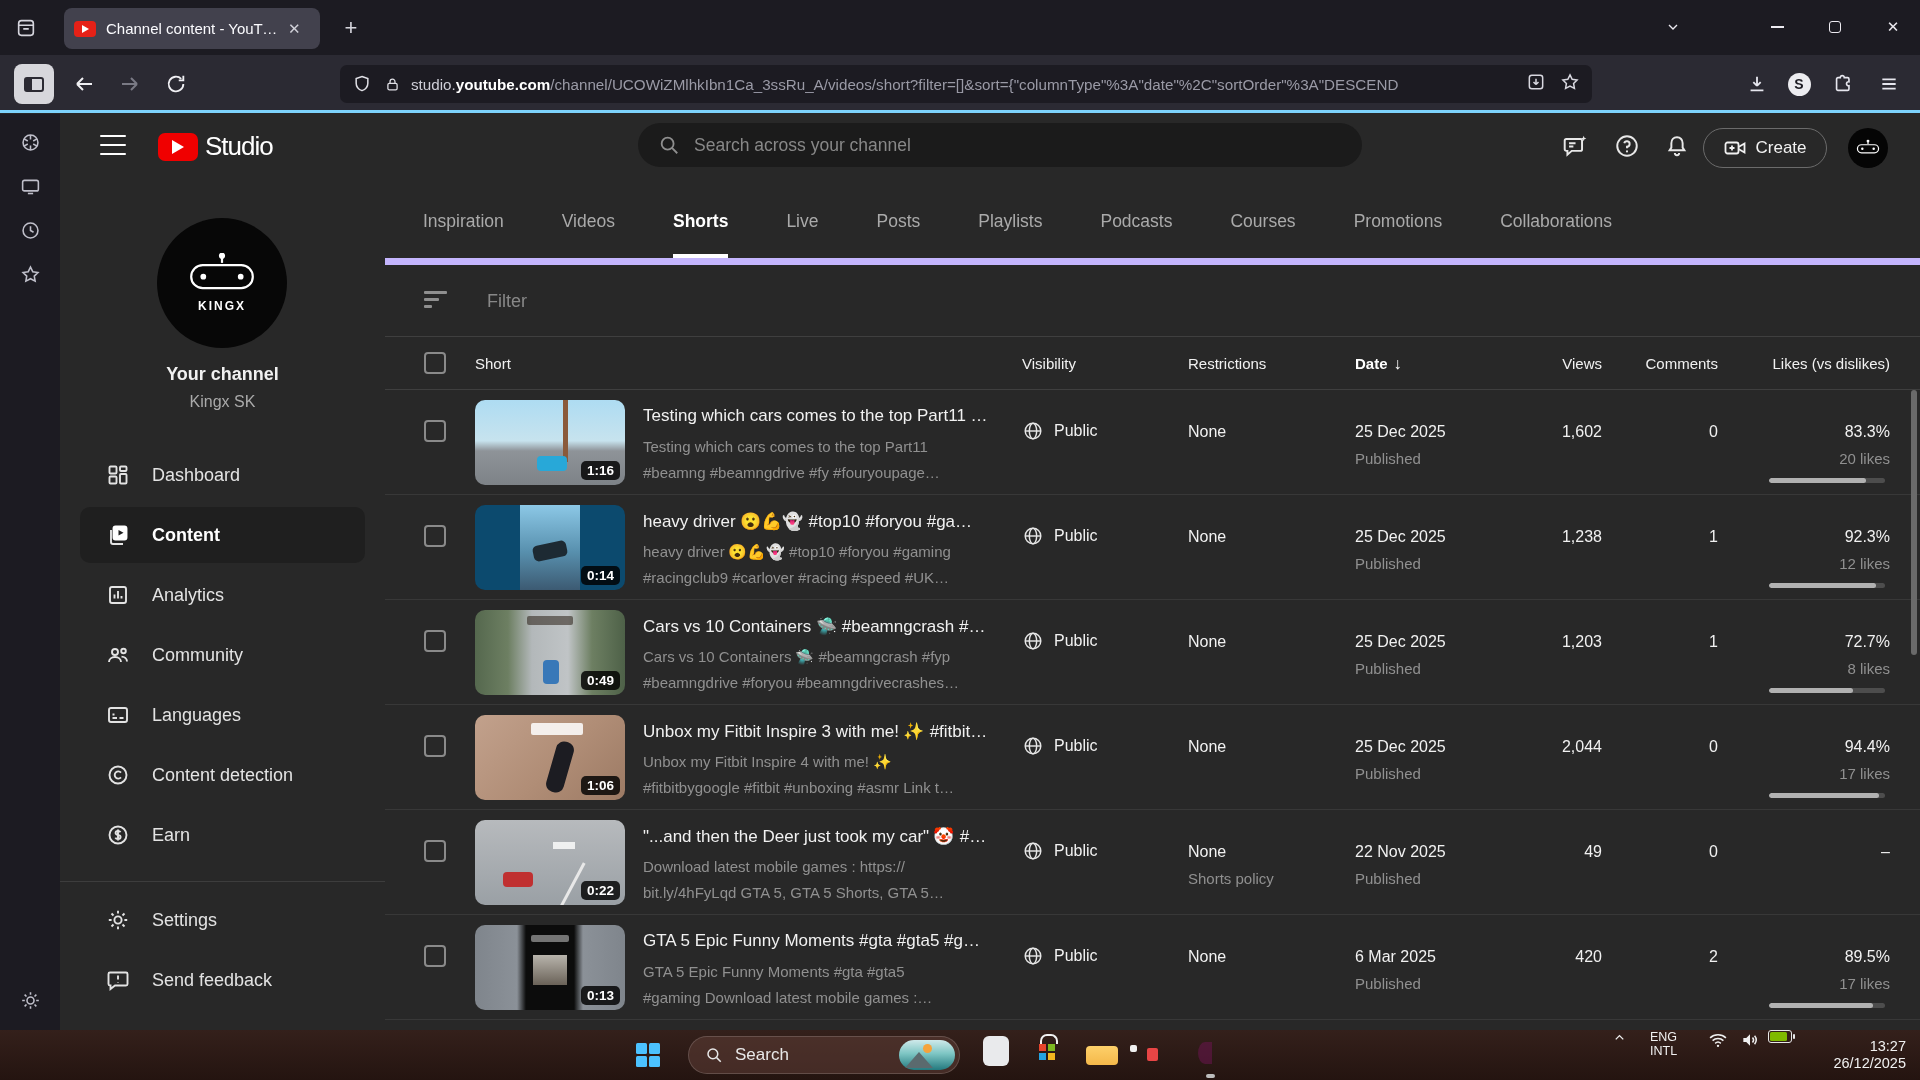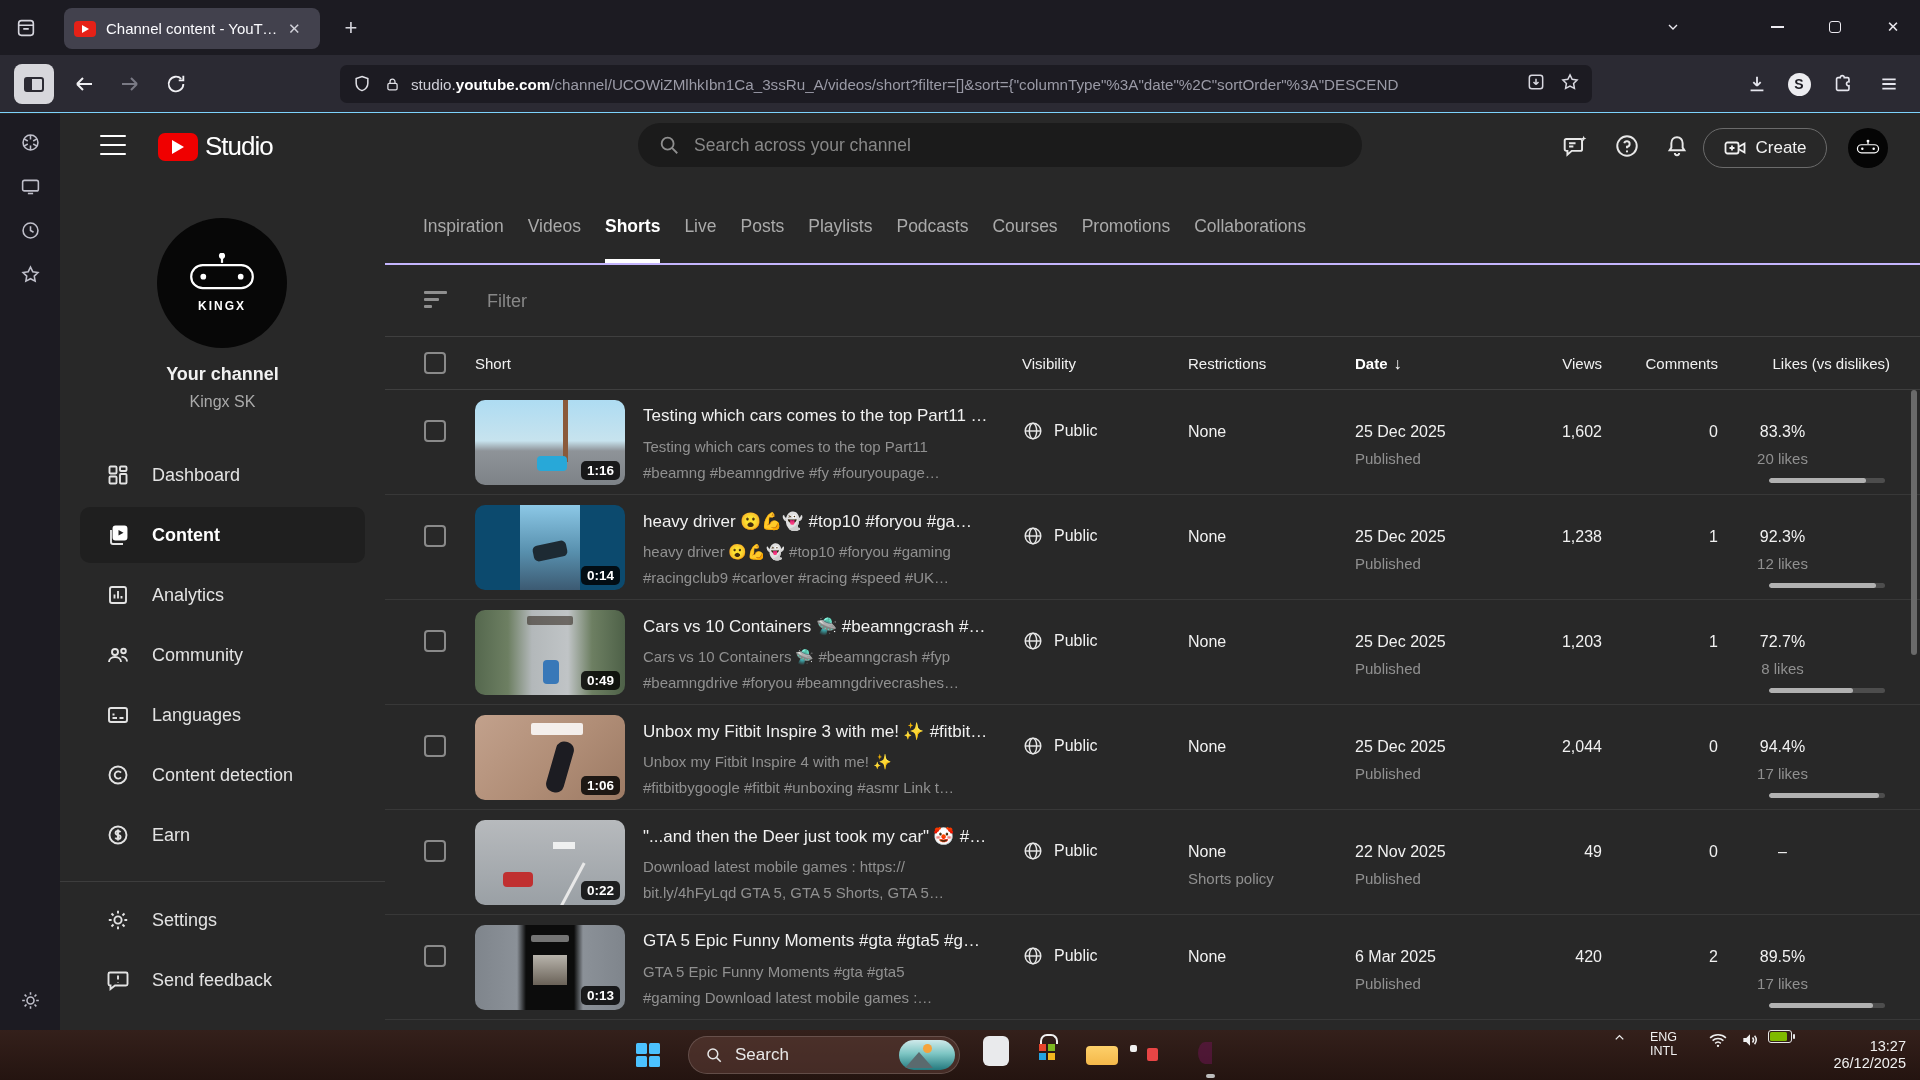--- a/index.html
+++ b/index.html
@@ -14,21 +14,21 @@
   .btab .fav { width:22px; height:16px; background:#e62117; border-radius:4px; display:flex; align-items:center; justify-content:center; flex:none; }
   .btab .fav i { display:block; width:0; height:0; border-left:7px solid #fff; border-top:4px solid transparent; border-bottom:4px solid transparent; }
   .btab .ttl { color:#fbfbfe; font-size:15px; margin-left:10px; white-space:nowrap; overflow:hidden; text-overflow:ellipsis; width:178px; }
   .btab .tclose { color:#d0d0d8; font-size:15px; margin-left:4px; cursor:default; }
   .newtab { position:absolute; left:336px; top:13px; width:30px; height:30px; color:#d5d5dd; font-size:22px; display:flex; align-items:center; justify-content:center; }
   .winbtn { position:absolute; top:8px; width:46px; height:38px; display:flex; align-items:center; justify-content:center; color:#eceaf0; font-size:15px; }
   .wb-list { left:1650px; } .wb-min { left:1754px; } .wb-max { left:1812px; } .wb-close { left:1870px; }
   .wb-max i { display:block; width:12px; height:12px; border:1.6px solid #eceaf0; border-radius:3px; }
   .wb-min i { display:block; width:13px; height:1.8px; background:#eceaf0; }
 
-  .toolbar { position:absolute; left:0; top:55px; width:1920px; height:58px; background:#2b2a33; border-bottom:1px solid #7dd3fc; }
+  .toolbar { position:absolute; left:0; top:55px; width:1920px; height:58px; background:#2b2a33; border-bottom:3px solid #7dd3fc; }
   .toggle-btn { position:absolute; left:14px; top:9px; width:40px; height:40px; border-radius:8px; background:#d7d7dc; display:flex; align-items:center; justify-content:center; }
   .toggle-btn .gl { width:20px; height:15px; border:2px solid #2b2a33; border-radius:3px; position:relative; }
   .toggle-btn .gl::before { content:""; position:absolute; left:0; top:0; width:6px; height:11px; background:#2b2a33; }
   .navbtn { position:absolute; top:17px; width:36px; height:24px; display:flex; align-items:center; justify-content:center; }
   .urlbar { position:absolute; left:340px; top:10px; width:1252px; height:38px; background:#1c1b22; border-radius:7px; display:flex; align-items:center; padding:0 12px; }
   .urlbar svg { flex:none; }
   .urltext { margin-left:10px; font-size:15.2px; white-space:nowrap; overflow:hidden; position:relative; flex:1 1 auto; }
   .urltext .pre { color:#cfcfd8; } .urltext .dom { color:#ffffff; font-weight:700; } .urltext .path { color:#9a9aa6; }
   .urlfade { position:absolute; right:70px; top:2px; width:90px; height:34px; background:linear-gradient(90deg, rgba(28,27,34,0), #1c1b22); pointer-events:none; }
   .urlic { margin-left:14px; color:#d8d8e0; flex:none; }
@@ -63,21 +63,21 @@
   .nav-item { position:relative; height:60px; display:flex; align-items:center; color:#e3e3e3; }
   .nav-item .nic { position:absolute; left:45px; width:26px; height:26px; display:flex; align-items:center; justify-content:center; color:#e3e3e3; }
   .nav-item .nlb { position:absolute; left:92px; font-size:18px; }
   .nav-item.sel::before { content:""; position:absolute; left:20px; top:2px; width:285px; height:56px; background:#1f1f1f; border-radius:10px; }
   .nav-item.sel .nic, .nav-item.sel .nlb { z-index:1; }
   .nav-item.sel .nlb { font-weight:700; color:#fff; }
   .sb-divider { position:absolute; left:0; top:705px; width:325px; height:1px; background:#3d3d3d; }
   .nav2 { position:absolute; left:0; top:714px; width:325px; }
 
   .yt-main { position:absolute; left:325px; top:62px; width:1535px; height:854px; }
-  .tabsrow { position:absolute; left:0; top:0; width:1535px; height:89px; border-bottom:2px solid #c4b5fd; display:flex; align-items:flex-end; padding-left:38px; gap:24px; }
+  .tabsrow { position:absolute; left:0; top:0; width:1535px; height:89px; border-bottom:7px solid #c4b5fd; display:flex; align-items:flex-end; padding-left:38px; gap:58px; }
   .mtab { font-size:17.5px; font-weight:500; color:#aaa; padding-bottom:26px; white-space:nowrap; }
   .mtab.active { color:#fff; font-weight:700; border-bottom:4px solid #fff; padding-bottom:22px; }
   .filterrow { position:absolute; left:0; top:89px; width:1535px; height:72px; border-bottom:1px solid #3f3f3f; }
   .f-ic { position:absolute; left:39px; top:26px; width:24px; }
   .f-ic b { display:block; height:2.6px; background:#8f8f8f; border-radius:1px; margin-bottom:4.4px; }
   .f-ic b:nth-child(1){width:23px;} .f-ic b:nth-child(2){width:15px;} .f-ic b:nth-child(3){width:8px;}
   .f-lb { position:absolute; left:102px; top:0; line-height:72px; color:#888; font-size:18px; }
 
   .theadrow { position:absolute; left:0; top:161px; width:1535px; height:53px; border-bottom:1px solid #3f3f3f; color:#f1f1f1; font-size:15px; font-weight:500; }
   .cb { position:absolute; width:22px; height:22px; border:2px solid #8a8a8a; border-radius:4px; }
@@ -94,21 +94,21 @@
   .vtitle { position:absolute; left:258px; top:16px; width:345px; color:#f1f1f1; font-size:17px; font-weight:500; white-space:nowrap; overflow:hidden; text-overflow:ellipsis; }
   .vdesc1 { position:absolute; left:258px; top:48px; width:345px; color:#909090; font-size:15px; white-space:nowrap; overflow:hidden; }
   .vdesc2 { position:absolute; left:258px; top:74px; width:345px; color:#909090; font-size:15px; white-space:nowrap; overflow:hidden; }
   .c-vis { position:absolute; left:637px; top:30px; display:flex; align-items:center; gap:10px; color:#f1f1f1; font-size:16px; }
   .c-vis svg { color:#e6e6e6; }
   .c-res { position:absolute; left:803px; top:33px; color:#f1f1f1; font-size:16px; }
   .c-date { position:absolute; left:970px; top:33px; color:#f1f1f1; font-size:16px; }
   .sub { color:#909090; font-size:15px; margin-top:9px; }
   .c-views { position:absolute; left:1080px; top:33px; width:137px; text-align:right; color:#f1f1f1; font-size:16px; }
   .c-com { position:absolute; left:1230px; top:33px; width:103px; text-align:right; color:#f1f1f1; font-size:16px; }
-  .c-likes { position:absolute; left:1290px; top:33px; width:215px; text-align:center; color:#f1f1f1; font-size:16px; }
+  .c-likes { position:absolute; left:1290px; top:33px; width:215px; text-align:right; color:#f1f1f1; font-size:16px; }
   .c-likes .lc { margin-top:9px; color:#909090; font-size:15px; }
   .bar { position:absolute; right:5px; top:55px; width:116px; height:5px; background:#4d4d4d; border-radius:3px; overflow:hidden; }
   .bar .fill { height:100%; background:#b1b1b1; border-radius:3px; }
   .vscroll { position:absolute; right:3px; top:214px; width:6px; height:265px; background:#6a6a6a; border-radius:3px; }
 
   
   .t0 { background:linear-gradient(180deg,#aedcf2 0%,#c7e3ee 48%,#8e9398 60%,#7d8287 100%); }
   .t0::before { content:""; position:absolute; left:88px; top:0; width:5px; height:62px; background:#8a5a3a; }
   .t0::after { content:""; position:absolute; left:62px; top:56px; width:30px; height:15px; background:#28a8d8; border-radius:4px; }
   .t1 { background:#0c4a6e; }

